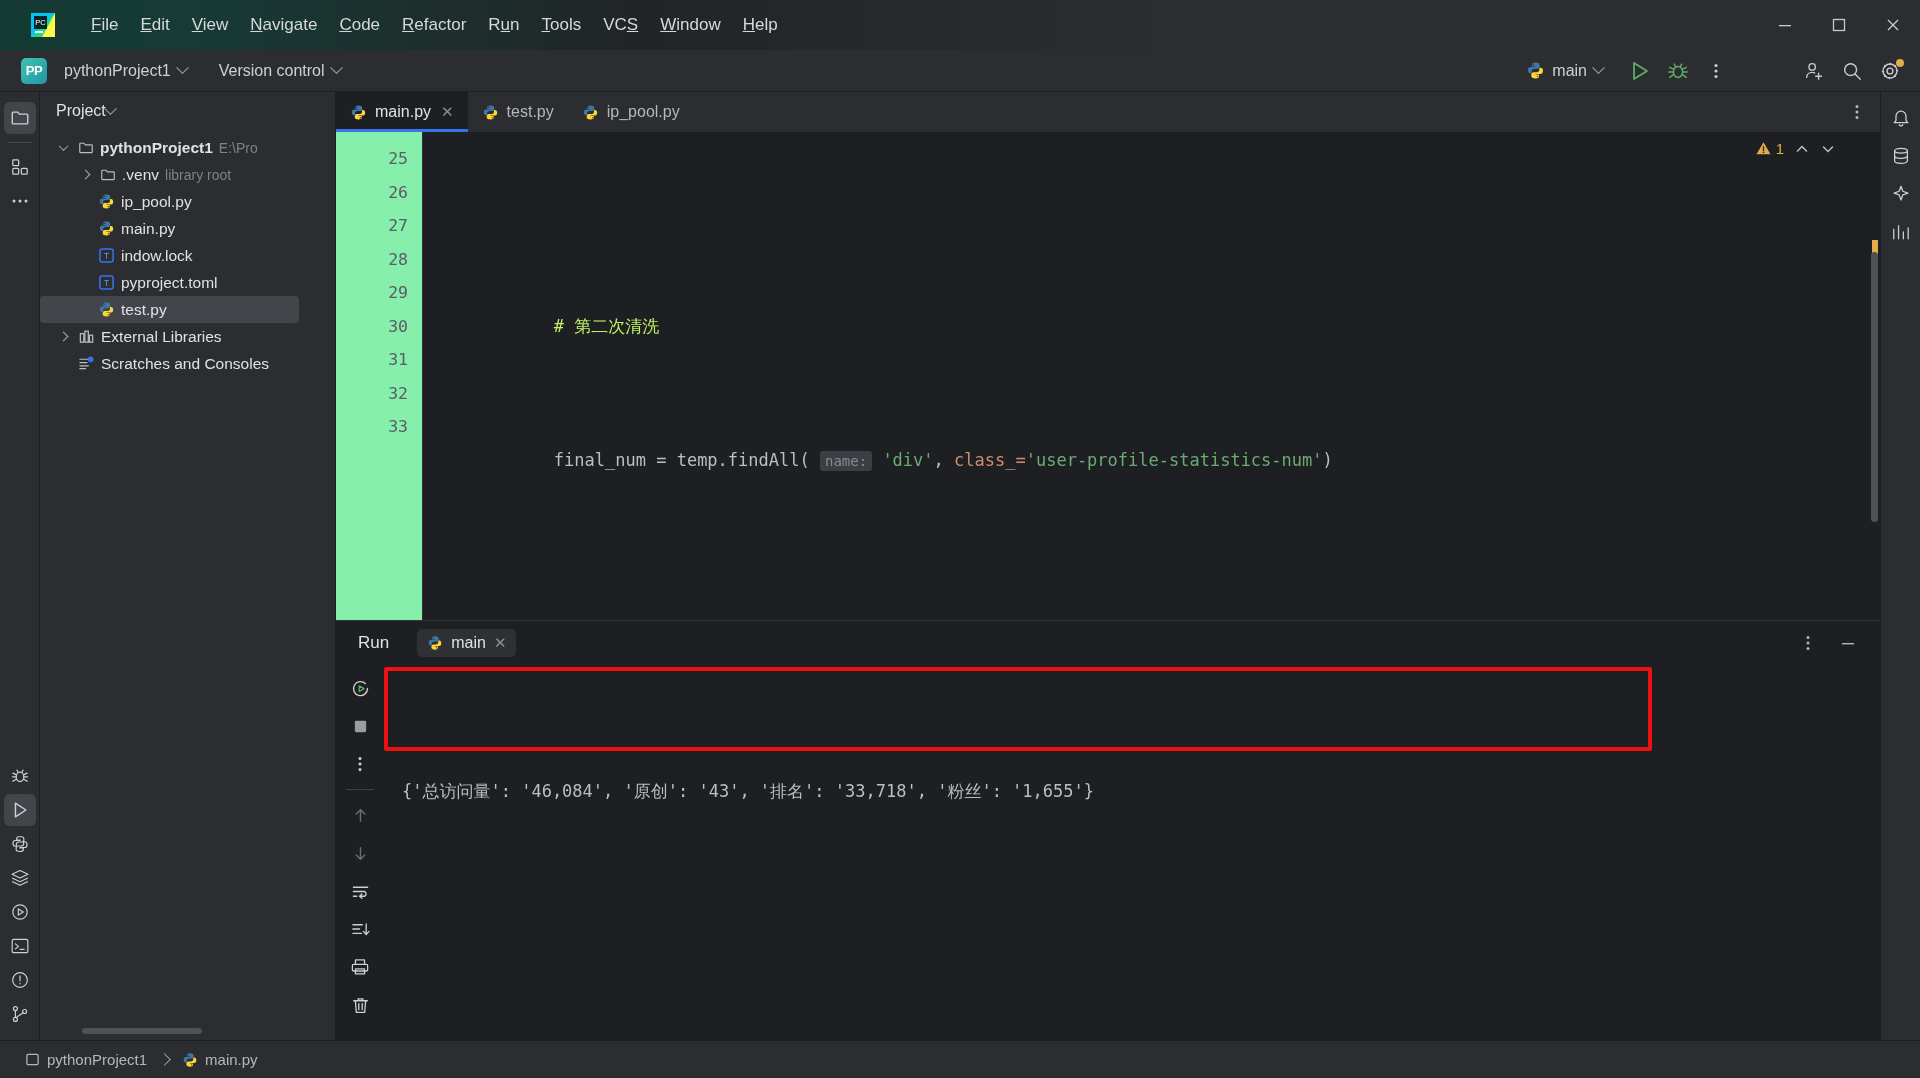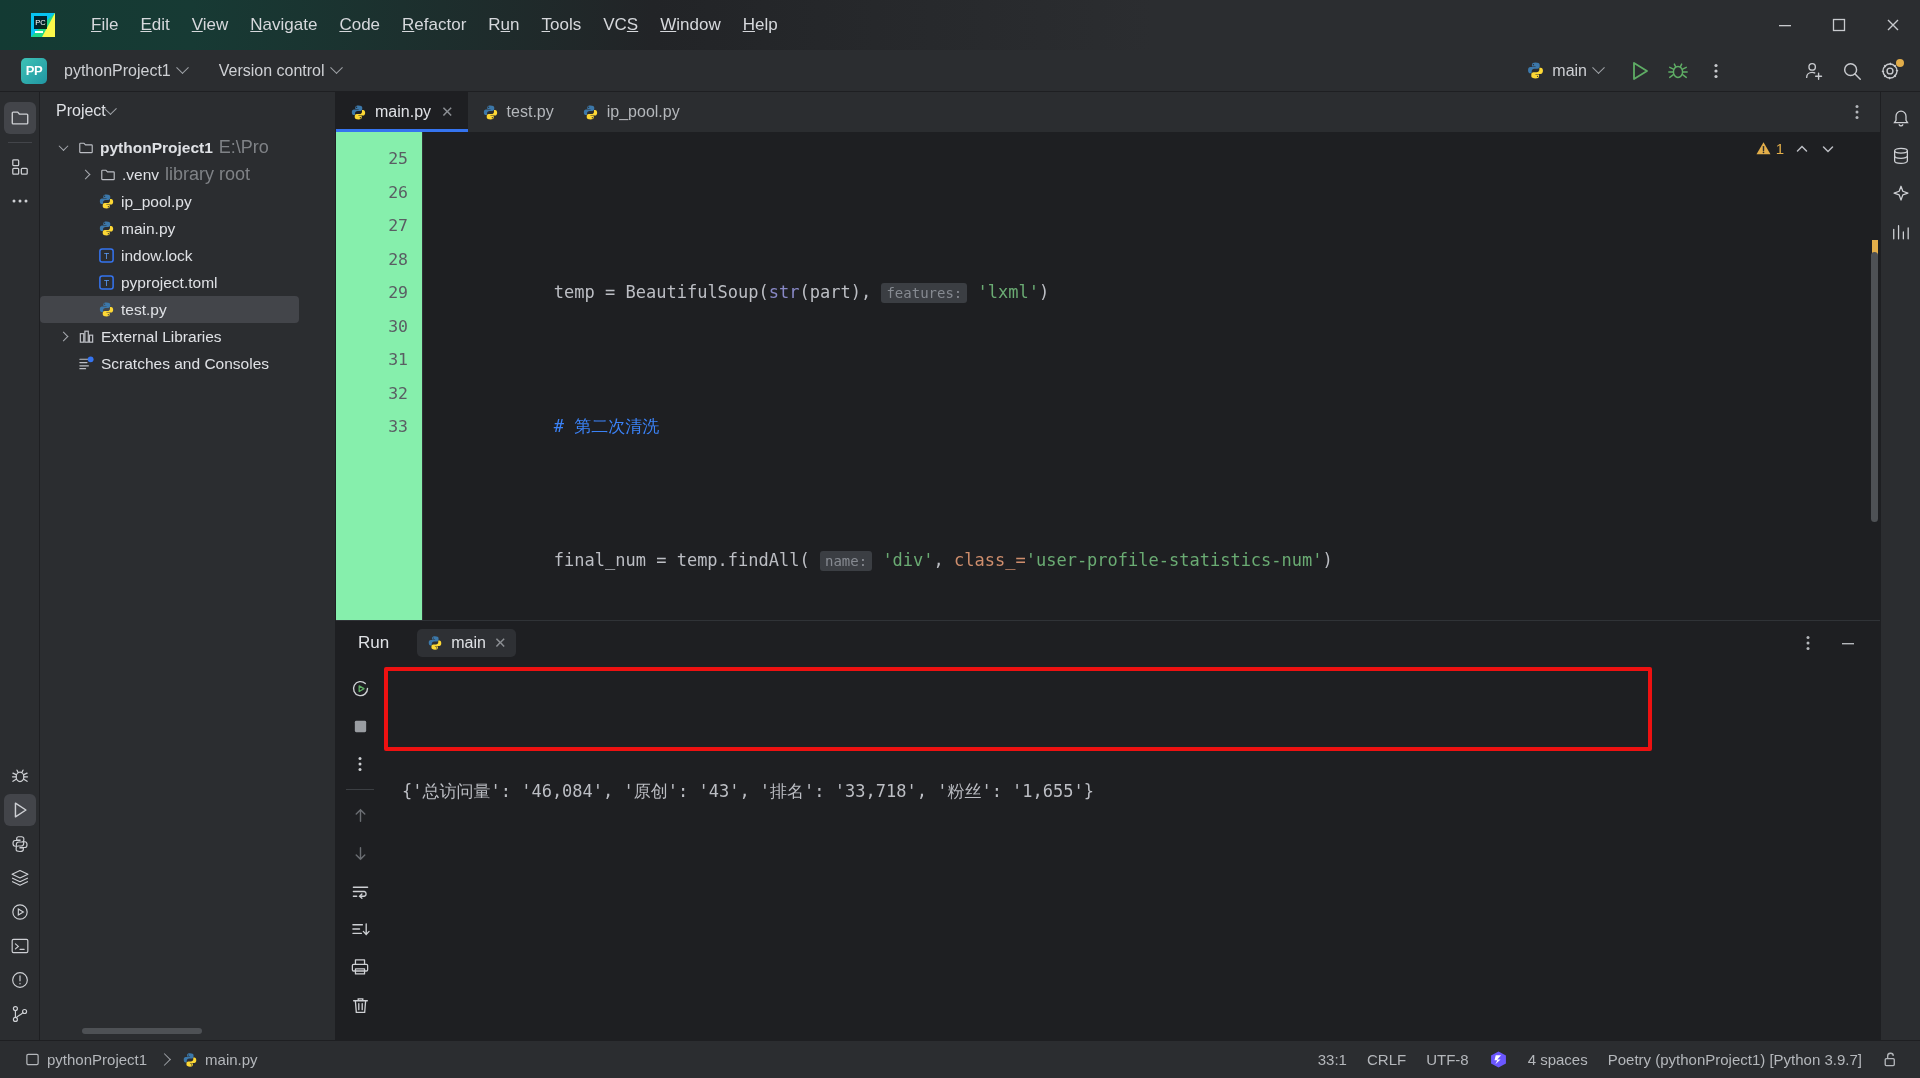--- a/index.html
+++ b/index.html
@@ -66,21 +66,21 @@
   .proj-title { font-size: 16px; color: #dfe1e5; }
   .tree { flex: 1 1 auto; padding-top: 4px; overflow: hidden; font-size: 15.5px; }
   .trow { height: 27px; display: flex; align-items: center; gap: 6px; padding-right: 6px; white-space: nowrap; cursor: default; }
   .trow.sel { background: #43454a; }
   .tw { width: 18px; display: flex; align-items: center; justify-content: center; flex: 0 0 18px; }
   .arrow { width: 7px; height: 7px; border-right: 1.6px solid #a8abb0; border-bottom: 1.6px solid #a8abb0; }
   .arrow.closed { transform: rotate(-45deg); }
   .arrow.open { transform: rotate(45deg) translate(-1px,-1px); }
   .tlabel { color: #dfe1e5; }
   .tlabel.bold { font-weight: bold; }
-  .tsub { color: #7f8286; font-size: 18px; }
+  .tsub { color: #7f8286; font-size: 14px; }
   .proj-scroll { position: absolute; left: 42px; bottom: 6px; width: 120px; height: 6px; background: #4e5155; border-radius: 3px; }
 
   
   .editor-col { flex: 1 1 auto; display: flex; flex-direction: column; min-width: 0; background: #1e1f22; }
   .tabs { height: 40px; flex: 0 0 40px; background: #2b2d30; display: flex; align-items: stretch; position: relative; }
   .tab { display: flex; align-items: center; gap: 8px; padding: 0 14px; font-size: 16px; color: #b4b7bb; cursor: default; position: relative; }
   .tab.active { color: #dfe1e5; background: #1e1f22; }
   .tab.active::after { content:""; position: absolute; left: 0; right: 0; bottom: 0; height: 3px; background: #3574f0; }
   .tab-x { color: #8b8e93; font-size: 15px; margin-left: 2px; }
   .tabs-kebab { margin-left: auto; display: flex; align-items: center; padding-right: 14px; }
@@ -94,21 +94,21 @@
   .gline { height: 33.5px; line-height: 33.5px; padding-right: 14px; }
   .codearea {
     flex: 1 1 auto; padding-top: 10px; font-family: "DejaVu Sans Mono", monospace;
     font-size: 17px; line-height: 33.5px; white-space: pre; overflow: hidden;
     border-left: 1px solid #303337; padding-left: 8px; position: relative;
   }
   .cl { height: 33.5px; }
   .tok-def { color: #bcbec4; }
   .tok-kw { color: #cf8e6d; }
   .tok-str { color: #6aab73; }
-  .tok-cmt { color: #3b82f6; }
+  .tok-cmt { color: #bef264; }
   .tok-builtin { color: #8888c6; }
   .hint { background: #3b3e43; color: #868a91; font-size: 14px; padding: 2px 5px; border-radius: 3px; }
 
   .err-stripe { width: 22px; flex: 0 0 22px; background: #1e1f22; position: relative; }
   .stripe-mark { position: absolute; right: 2px; width: 6px; height: 18px; background: #e3ae4a; }
   .scrollthumb { position: absolute; right: 2px; top: 120px; width: 7px; height: 270px; background: #4e5155; border-radius: 4px; }
 
   .inspect-badge {
     position: absolute; right: 44px; top: 8px; display: flex; align-items: center; gap: 10px;
     font-size: 15px; color: #bcbec4; z-index: 6;
@@ -525,23 +525,20 @@
           <div class="gline">28</div>
           <div class="gline">29</div>
           <div class="gline">30</div>
           <div class="gline">31</div>
           <div class="gline">32</div>
           <div class="gline">33</div>
         </div>
 
         <div class="codearea">
           
-          <div class="cl">
-            <span class="tok-def">temp </span><span class="tok-def">= </span><span class="tok-def">BeautifulSoup</span><span class="tok-def">(</span><span class="tok-builtin">str</span><span class="tok-def">(part), </span><span class="hint">features:</span><span class="tok-def"> </span><span class="tok-str">'lxml'</span><span class="tok-def">)</span>
-          </div>
           
           <div class="cl">
             <span class="tok-cmt"># 第二次清洗</span>
           </div>
           
           <div class="cl">
             <span class="tok-def">final_num </span><span class="tok-def">= temp.findAll(</span><span class="tok-def"> </span><span class="hint">name:</span><span class="tok-def"> </span><span class="tok-str">'div'</span><span class="tok-def">, </span><span class="tok-kw">class_=</span><span class="tok-str">'user-profile-statistics-num'</span><span class="tok-def">)</span>
           </div>
           
           
@@ -700,33 +697,14 @@
     <div class="sb-item">
       <span>
         <svg width="16" height="16" viewBox="0 0 24 24">
           <path d="M11.9 2c-2.6 0-4.4.9-4.4 2.8v2.1h4.6v.7H5.6C3.7 7.6 2.6 9 2.6 11.6c0 2.5 1 4 2.9 4h1.6v-2.4c0-1.9 1.5-3.4 3.5-3.4h3.9c1.6 0 2.8-1.2 2.8-2.7V4.8C17.3 3.1 15.2 2 11.9 2zm-2.5 1.7c.5 0 .9.4.9.9s-.4.9-.9.9-.9-.4-.9-.9.4-.9.9-.9z" fill="#3C78AA"></path>
           <path d="M12.1 22c2.6 0 4.4-.9 4.4-2.8v-2.1h-4.6v-.7h6.5c1.9 0 3-1.4 3-4 0-2.5-1-4-2.9-4h-1.6v2.4c0 1.9-1.5 3.4-3.5 3.4H9.5c-1.6 0-2.8 1.2-2.8 2.7v2.3C6.7 20.9 8.8 22 12.1 22zm2.5-1.7c-.5 0-.9-.4-.9-.9s.4-.9.9-.9.9.4.9.9-.4.9-.9.9z" fill="#FDD835"></path>
         </svg>
       </span>
       <span>main.py</span>
     </div>
 
-    <div class="sb-right">
-      <div class="sb-item">33:1</div>
-      <div class="sb-item">CRLF</div>
-      <div class="sb-item">UTF-8</div>
-      <div class="sb-item">
-        <svg width="19" height="19" viewBox="0 0 22 22">
-          <path d="M11 1.8 L19.6 6.4 V15.6 L11 20.2 L2.4 15.6 V6.4 Z" fill="#6b57ff"></path>
-          <path d="M7.8 6 H14 L9.6 11 H13.4 L7.4 16.6 L9.6 11.8 H6.4 Z" fill="#ffffff"></path>
-        </svg>
-      </div>
-      <div class="sb-item">4 spaces</div>
-      <div class="sb-item">Poetry (pythonProject1) [Python 3.9.7]</div>
-      <div class="sb-item">
-        <svg width="17" height="17" viewBox="0 0 18 18" stroke="#b4b7bb" stroke-width="1.4" fill="none" stroke-linejoin="round">
-          <rect x="3.4" y="8" width="9.6" height="7.4" rx="1.2"></rect>
-            <path d="M6 8 V5.6 A3 3 0 0 1 12 5.2"></path>
-        </svg>
-      </div>
-    </div>
   </div>
 </div>
 
 </body></html>

